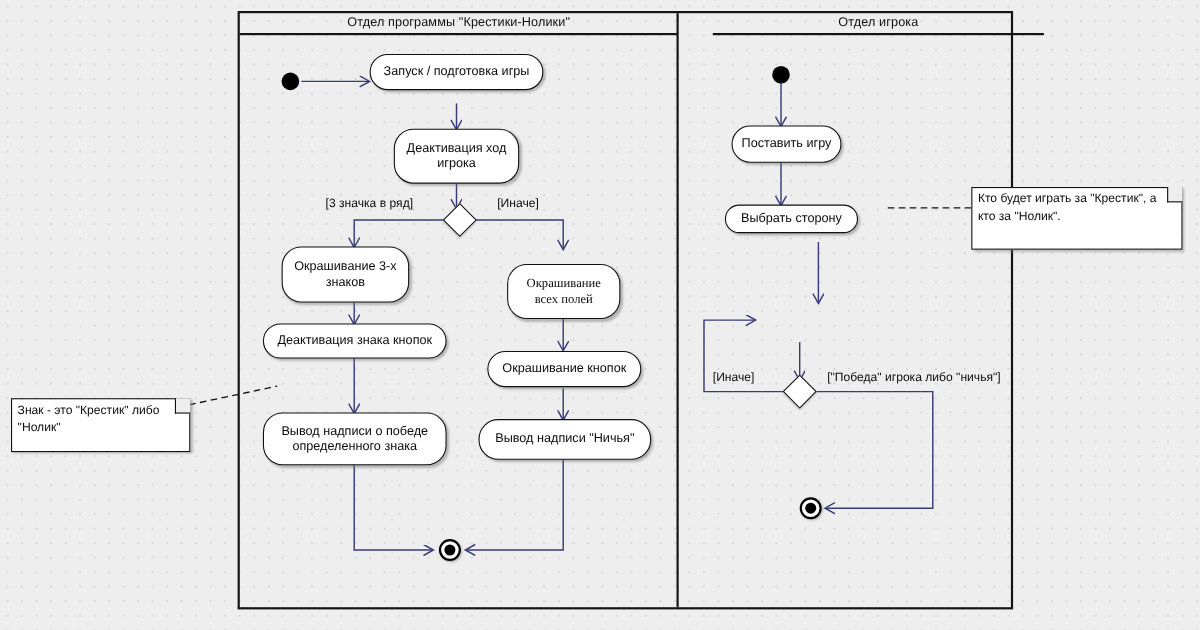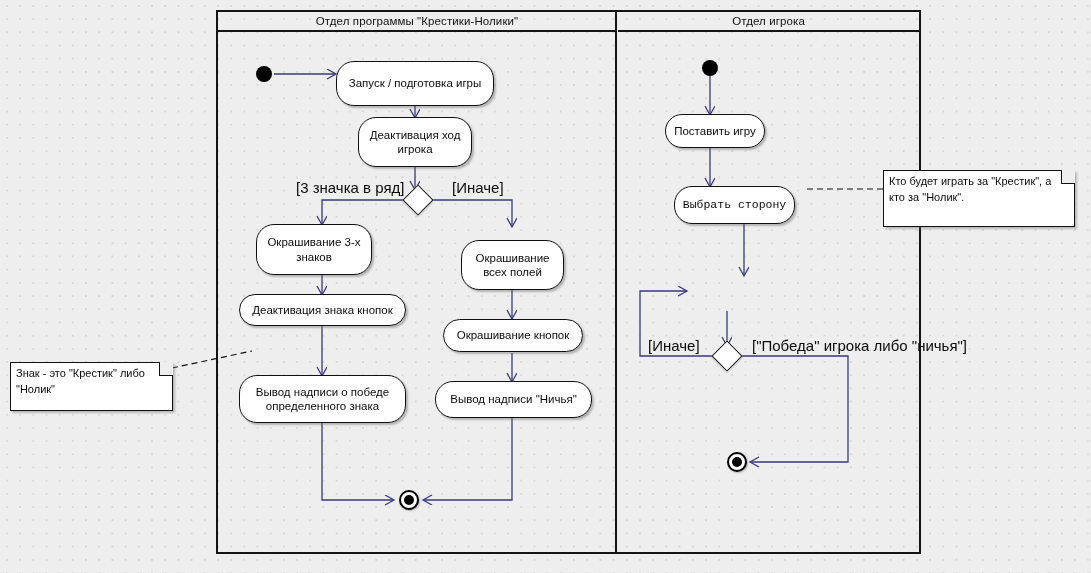--- a/index.html
+++ b/index.html
@@ -106,21 +106,21 @@
     border: 1.5px solid #111;
     box-sizing: border-box;
     transform: rotate(45deg);
     z-index: 4;
     box-shadow: 1px 1px 2px rgba(120,120,120,.4);
   }
 
   
   .guard {
     position: absolute;
-    font-size: 15px;
+    font-size: 11px;
     color: #0b0b0b;
     white-space: nowrap;
     z-index: 5;
     text-align: right;
   }
 
   
   .note {
     position: absolute;
     background: #ffffff;
@@ -192,47 +192,47 @@
       <path d="M738,356 L848,356 L848,462 L751,462"></path>
     </g>
   </svg>
 
   <div class="lane-frame" style="left:216px; top:10px; width:705px; height:544px;"></div>
 
   <div class="lane-head" style="left:218px; top:12px; width:398px; height:20px;">
     <span>Отдел программы "Крестики-Нолики"</span>
   </div>
 
-  <div class="lane-head" style="left:618px; top:12px; width:301px; height:20px;">
+  <div class="lane-head" style="left:648px; top:12px; width:301px; height:20px;">
     <span>Отдел игрока</span>
   </div>
 
   <div class="lane-div" style="left:615px; top:12px; height:540px;"></div>
 
   <div class="start-node" style="left:256px; top:66px;"></div>
 
-  <div class="act" style="left:336px; top:61px; width:158px; height:45px;">
+  <div class="act" style="left:336px; top:49px; width:158px; height:33px;">
     <span>Запуск / подготовка игры</span>
   </div>
 
   <div class="act" style="left:358px; top:117px; width:114px; height:50px;">
     <span>Деактивация ход игрока</span>
   </div>
 
   <div class="diamond" style="left:407px; top:189px;"></div>
 
   <div class="guard" style="left:296px; top:179px;">[3 значка в ряд]</div>
 
   <div class="guard" style="left:452px; top:179px;">[Иначе]</div>
 
   <div class="act" style="left:256px; top:224px; width:116px; height:51px;">
     <span>Окрашивание 3-х знаков</span>
   </div>
 
-  <div class="act" style="left:461px; top:240px; width:103px; height:50px;">
+  <div class="act" style="left:461px; top:240px; width:103px; height:50px;font-family:Liberation Serif, serif;">
     <span>Окрашивание всех полей</span>
   </div>
 
   <div class="act" style="left:239px; top:294px; width:167px; height:32px;">
     <span>Деактивация знака кнопок</span>
   </div>
 
   <div class="act" style="left:443px; top:319px; width:140px; height:33px;">
     <span>Окрашивание кнопок</span>
   </div>
@@ -246,21 +246,21 @@
   </div>
 
   <div class="end-node" style="left:399px; top:490px;"></div>
 
   <div class="start-node" style="left:702px; top:60px;"></div>
 
   <div class="act" style="left:665px; top:114px; width:100px; height:34px;">
     <span>Поставить игру</span>
   </div>
 
-  <div class="act" style="left:674px; top:186px; width:121px; height:38px;font-family:Liberation Mono, monospace;">
+  <div class="act" style="left:659px; top:186px; width:121px; height:26px;">
     <span>Выбрать сторону</span>
   </div>
 
 
   <div class="diamond" style="left:716px; top:345px;"></div>
 
   <div class="guard" style="left:648px; top:337px;">[Иначе]</div>
 
   <div class="guard" style="left:752px; top:337px;">["Победа" игрока либо "ничья"]</div>
 

